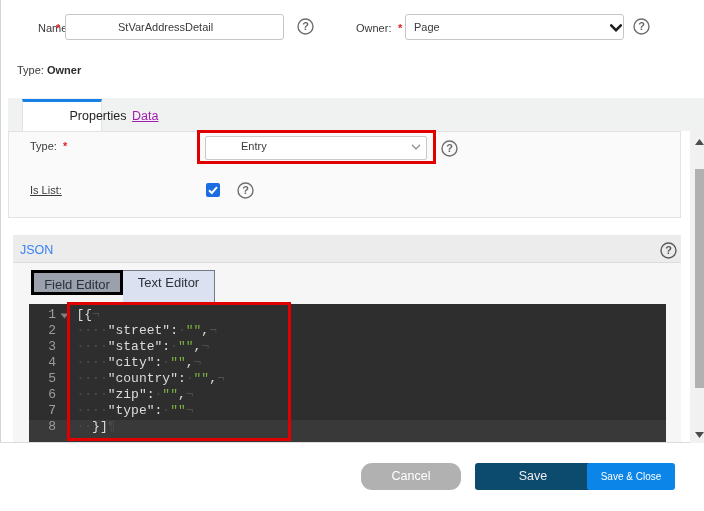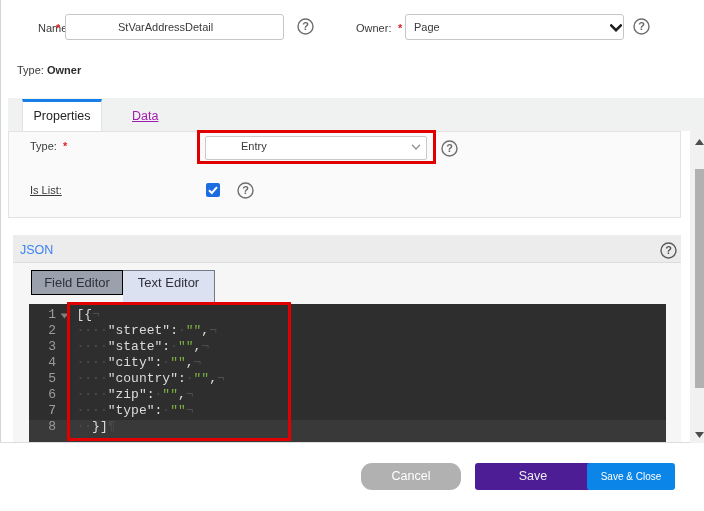--- a/index.html
+++ b/index.html
@@ -34,21 +34,21 @@
   </svg>
 <svg class="abs" style="left:633px;top:18px;" width="17" height="17">
     <circle cx="8.5" cy="8.5" r="7.5" fill="none" stroke="#6e6e6e" stroke-width="1.4"></circle>
     <text x="8.5" y="12.4" font-size="11" font-weight="bold" text-anchor="middle" fill="#6a6a6a" font-family="Liberation Sans">?</text>
   </svg>
 
 <div class="abs lbl" style="left:17px;top:64px;">Type: <b style="color:#2c2c2c;">Owner</b></div>
 
 <div class="abs" style="left:8px;top:98px;width:696px;height:33px;background:#f0f1f1;"></div>
 <div class="abs" style="left:22px;top:99px;width:80px;height:32px;background:#fff;border-top:3px solid #1780e8;border-left:1px solid #e2e2e2;border-right:1px solid #e2e2e2;box-sizing:border-box;"></div>
-<div class="abs" style="left:22px;top:109px;width:80px;text-align:center;font-size:12.5px;color:#242424;">Properties</div>
+<div class="abs" style="left:22px;top:109px;width:80px;text-align:center;font-size:12.5px;color:#242424;padding-left:36px;">Properties</div>
 <div class="abs" style="left:132px;top:109px;font-size:12.5px;color:#a21caf;text-decoration:underline;">Data</div>
 
 <div class="abs" style="left:8px;top:131px;width:673px;height:87px;background:#fafafa;border:1px solid #e3e3e3;box-sizing:border-box;"></div>
 <div class="abs lbl" style="left:30px;top:140px;">Type:</div>
 <div class="abs req" style="left:63px;top:140px;">*</div>
 <div class="abs" style="left:205px;top:136px;width:222px;height:24px;border:1px solid #c9c9c9;border-radius:2px;box-sizing:border-box;background:#fff;"></div>
 <div class="abs lbl" style="left:218px;top:140px;padding-left:23px;">Entry</div>
 <svg class="abs" style="left:411px;top:143px;" width="10" height="8">
     <polyline points="1,1.8 5,6 9,1.8" fill="none" stroke="#929292" stroke-width="1.3"></polyline>
   </svg>
@@ -69,21 +69,21 @@
   </svg>
 
 <div class="abs" style="left:13px;top:235px;width:668px;height:207px;background:#f6f6f6;"></div>
 <div class="abs" style="left:13px;top:235px;width:668px;height:28px;background:#ececec;border-bottom:1px solid #dcdcdc;box-sizing:border-box;"></div>
 <div class="abs" style="left:20px;top:243px;font-size:12.5px;color:#3b82f6;">JSON</div>
 <svg class="abs" style="left:660px;top:242px;" width="17" height="17">
     <circle cx="8.5" cy="8.5" r="7.5" fill="none" stroke="#5a5a5a" stroke-width="1.4"></circle>
     <text x="8.5" y="12.4" font-size="11" font-weight="bold" text-anchor="middle" fill="#575757" font-family="Liberation Sans">?</text>
   </svg>
 
-<div class="abs" style="left:31px;top:270px;width:92px;height:25px;background:#9aa0ac;border:1px solid #000000;box-sizing:border-box;text-align:center;font-size:13px;color:#2c313a;line-height:23px;">Field Editor</div>
+<div class="abs" style="left:31px;top:270px;width:92px;height:25px;background:#9aa0ac;border:3px solid #000000;box-sizing:border-box;text-align:center;font-size:13px;color:#2c313a;line-height:23px;">Field Editor</div>
 <div class="abs" style="left:123px;top:270px;width:92px;height:41px;background:#dbe1f0;border:1px solid #737a87;border-left:none;box-sizing:border-box;text-align:center;font-size:13px;color:#2c313a;line-height:23px;">Text Editor</div>
 
 <div class="abs" style="left:29px;top:304px;width:637px;height:138px;background:#2e2e2e;overflow:hidden;">
   <div class="abs" style="left:0;top:116px;width:637px;height:22px;background:#393939;"></div>
   <pre class="abs" style="left:5px;top:2.5px;width:22px;text-align:right;color:#9c9c9c;">1
 2
 3
 4
 5
 6
@@ -106,14 +106,14 @@
 <div class="abs" style="left:690px;top:131px;width:14px;height:312px;background:#f1f1f1;"></div>
 <svg class="abs" style="left:695px;top:139px;" width="9" height="6">
     <polygon points="4.5,0 9,6 0,6" fill="#4d4d4d"></polygon>
   </svg>
 <svg class="abs" style="left:695px;top:432px;" width="9" height="6">
     <polygon points="0,0 9,0 4.5,6" fill="#4d4d4d"></polygon>
   </svg>
 <div class="abs" style="left:695px;top:169px;width:9px;height:219px;background:#b1b1b1;"></div>
 
 <div class="abs" style="left:361px;top:463px;width:100px;height:27px;background:#b1b1b1;border-radius:11px;text-align:center;line-height:27px;font-size:12.5px;color:#fff;">Cancel</div>
-<div class="abs" style="left:475px;top:463px;width:116px;height:27px;background:#4c1d95;border-radius:3px;text-align:center;line-height:27px;font-size:12.5px;color:#ededed;">Save</div>
+<div class="abs" style="left:475px;top:463px;width:116px;height:27px;background:#0c4a6e;border-radius:3px;text-align:center;line-height:27px;font-size:12.5px;color:#ededed;">Save</div>
 <div class="abs" style="left:587px;top:463px;width:88px;height:27px;background:#0c85e9;border-radius:3px;text-align:center;line-height:27px;font-size:10px;color:#fff;">Save &amp; Close</div>
 
 </body></html>

